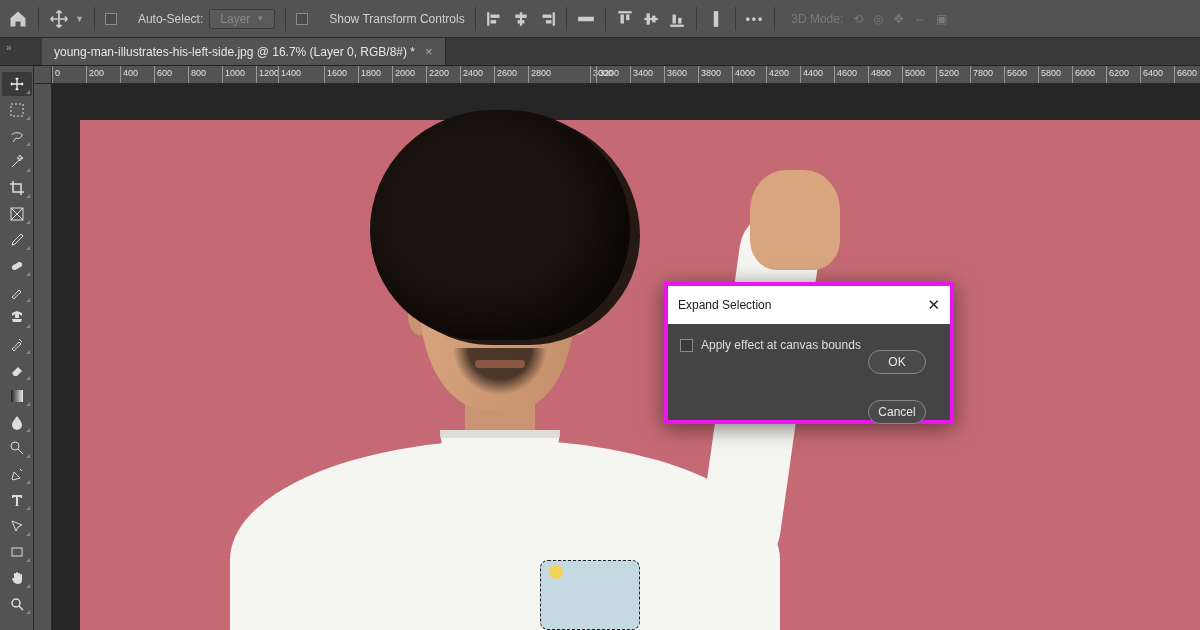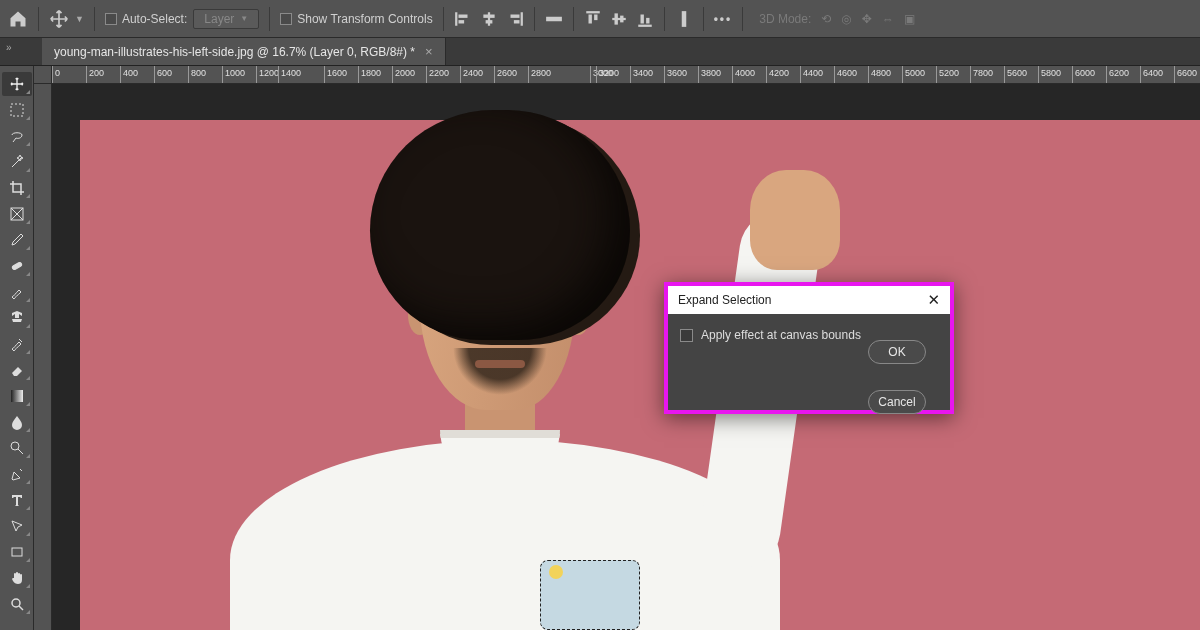--- a/index.html
+++ b/index.html
@@ -7,21 +7,21 @@
     width: 1200px; height: 630px; overflow: hidden;
     background: #535353; font-family: "Segoe UI", Tahoma, sans-serif;
     font-size: 12px; color: #ccc; position: relative;
   }
   .options-bar {
     height: 38px; background: #535353; display: flex; align-items: center;
     padding: 0 8px; gap: 6px; border-bottom: 1px solid #2a2a2a;
   }
   .divider { width: 1px; height: 24px; background: #3a3a3a; margin: 0 4px; }
   .ps-icon { width: 20px; height: 20px; display:flex; align-items:center; justify-content:center; color:#ccc; }
-  .opt-check { display:flex; align-items:center; gap:5px; color:#d0d0d0; }
+  .opt-check { display:flex; align-items:center; gap:21px; color:#d0d0d0; }
   .opt-check .box { width:12px; height:12px; border:1px solid #8a8a8a; background:#4a4a4a; }
   .layer-drop { background:#5a5a5a; color:#888; padding:2px 10px; border:1px solid #3a3a3a; border-radius:2px; display:flex; align-items:center; gap:6px;}
   .align-group { display:flex; gap:8px; }
   .align-icon { width:18px; height:18px; display:flex; align-items:center; justify-content:center;}
   .dots { letter-spacing:2px; font-weight:bold;}
   .mode3d { color:#7a7a7a; display:flex; align-items:center; gap:10px; margin-left:6px;}
   .expand-arrows { position:absolute; left:6px; top:42px; color:#aaa; font-size:10px;}
   .tab-bar {
     height: 28px; background: #3a3a3a; display:flex; align-items:stretch;
     padding-left: 42px; border-bottom: 1px solid #222;
@@ -104,21 +104,21 @@
     border:1px dashed #222; background:rgba(150,190,210,0.5);
     border-radius:8px;
   }
   .logo-sel::before{content:"";position:absolute;left:8px;top:4px;width:14px;height:14px;background:#f2d35a;border-radius:50%;}
   
   .dialog {
     position:absolute; left:664px; top:282px; width:290px;
     border:4px solid #e815ef; background:#fff; box-shadow:0 4px 20px rgba(0,0,0,0.5);
   }
   .dialog-title {
-    height:28px; background:#fff; color:#222; display:flex; align-items:center;
+    height:38px; background:#fff; color:#222; display:flex; align-items:center;
     justify-content:space-between; padding:0 10px; font-size:12px;
   }
   .dialog-title .dx { font-size:15px; color:#222; cursor:pointer;}
   .dialog-body {
     background:#444; padding:14px 12px 16px 12px; color:#ddd;
   }
   .row { display:flex; align-items:center; gap:8px; margin-bottom:12px;}
   .row .inp {
     width:48px; height:20px; background:#3a3a3a; border:1px solid #0a84ff;
     color:#6cb6ff; padding:0 4px; font-size:12px;

